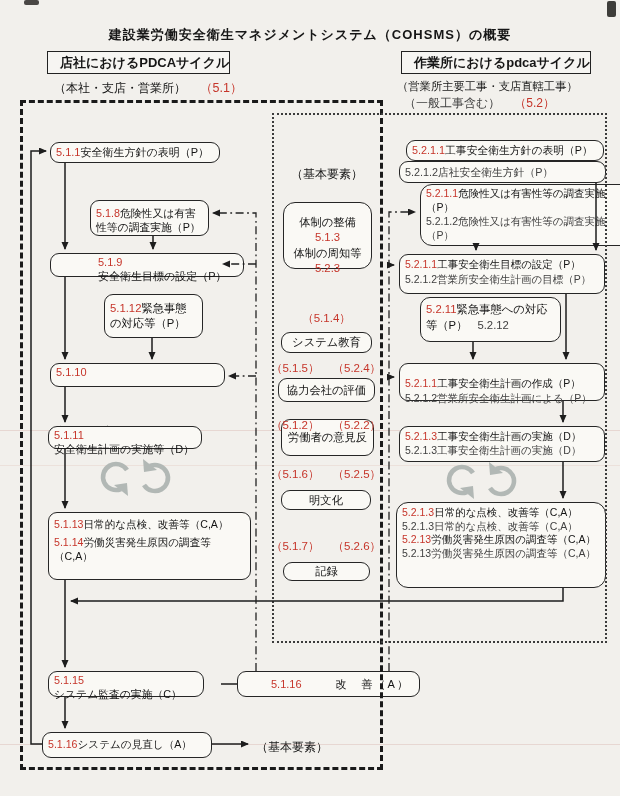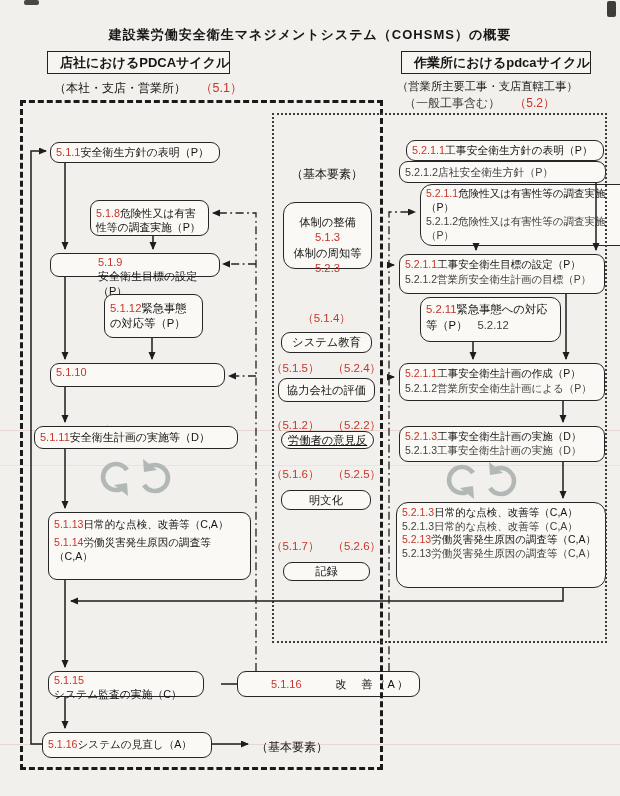--- a/index.html
+++ b/index.html
@@ -20,54 +20,54 @@
          gap:13px;white-space:nowrap;z-index:10;}
   .dashrect{position:absolute;box-sizing:border-box;z-index:20;pointer-events:none;}
   #outerDash{left:20px;top:100px;width:363px;height:670px;border:3px dashed #1a1a1a;}
   #dotBox{left:272px;top:113px;width:335px;height:530px;border:2px dotted #3c3c3c;}
   svg.overlay{position:absolute;left:0;top:0;z-index:30;pointer-events:none;}
   .scanline{position:absolute;left:0;width:620px;height:1px;background:rgba(200,140,130,.25);z-index:1;}
   .smudge{position:absolute;background:#1f1d1b;border-radius:2px;z-index:40;}
   
   #b511{left:50px;top:142px;width:170px;height:21px;}
   #b518{left:90px;top:200px;width:119px;height:36px;font-size:10.8px;align-items:flex-end;}
-  #b519{left:50px;top:253px;width:170px;height:24px;padding-left:47px;}
+  #b519{left:50px;top:253px;width:194px;height:24px;padding-left:47px;}
   #b5112{left:104px;top:294px;width:99px;height:44px;font-size:11.3px;}
   #b5110{left:50px;top:363px;width:175px;height:24px;gap:45px;}
-  #b5111{left:34px;top:426px;width:204px;height:23px;}
+  #b5111{left:48px;top:426px;width:154px;height:23px;}
   #b5113{left:48px;top:512px;width:203px;height:68px;font-size:10.6px;align-content:flex-start;padding-top:5px;display:block;}
   #b5113 .row{margin-bottom:4px;}
   #b5115{left:48px;top:671px;width:156px;height:26px;font-size:10.8px;}
   #b5116k{left:237px;top:671px;width:183px;height:26px;}
   #b5116k .num{margin-left:28px;}
   #b5116k .kz{margin-left:34px;letter-spacing:2px;}
   #b5116m{left:42px;top:732px;width:170px;height:26px;font-size:10.6px;}
   #lblBasic2{left:256px;top:739px;}
   
   #lblBasic1{left:291px;top:166px;}
   #m1{left:283px;top:202px;width:89px;height:67px;border-radius:12px;font-size:11.3px;
       display:block;text-align:center;padding-top:12px;line-height:1.35;}
   #m2{left:281px;top:287px;width:91px;height:21px;font-size:11.3px;}
   #m2c{left:281px;top:311px;width:91px;}
   #m3{left:278px;top:333px;width:97px;height:24px;font-size:11.3px;}
   #m3c{left:266px;top:361px;width:120px;}
-  #m4{left:281px;top:386px;width:93px;height:18px;font-size:11.3px;text-decoration:underline;}
+  #m4{left:281px;top:374px;width:93px;height:37px;font-size:11.3px;}
   #m4c{left:266px;top:418px;width:120px;}
   #m5{left:281px;top:445px;width:90px;height:20px;font-size:11.3px;}
   #m5c{left:266px;top:467px;width:120px;}
   #m6{left:283px;top:517px;width:87px;height:19px;font-size:11.3px;}
   #m6c{left:266px;top:539px;width:120px;}
   
   #r1a{left:406px;top:140px;width:198px;height:21px;font-size:10.8px;}
   #r1b{left:399px;top:161px;width:207px;height:22px;font-size:10.8px;}
   #r2{left:420px;top:184px;width:218px;height:62px;border-radius:12px;font-size:10.5px;display:block;padding-top:2px;line-height:1.32;}
   #r3{left:399px;top:254px;width:206px;height:40px;font-size:10.5px;display:block;padding-top:2px;line-height:1.4;}
   #r4{left:420px;top:297px;width:141px;height:45px;border-radius:10px;font-size:11.3px;display:block;padding-top:3px;line-height:1.45;}
   #r4 .n2{margin-left:10px;}
-  #r5{left:399px;top:363px;width:206px;height:38px;font-size:10.5px;display:block;padding-top:2px;line-height:1.4;}
+  #r5{left:399px;top:363px;width:206px;height:38px;font-size:10.5px;display:block;padding-top:12px;line-height:1.4;}
   #r6{left:399px;top:426px;width:206px;height:36px;font-size:10.5px;display:block;padding-top:2px;line-height:1.35;}
   #r7{left:396px;top:502px;width:210px;height:86px;border-radius:12px;font-size:10.5px;display:block;padding-top:3px;line-height:1.3;}
   
   #hL{left:47px;top:51px;width:183px;height:23px;}
   #hR{left:401px;top:51px;width:190px;height:23px;}
   #hLsub{left:54px;top:80px;font-size:12px;}
   #hLsub .code{margin-left:14px;font-size:12.5px;}
   #hRsub1{left:397px;top:79px;font-size:11.3px;}
   #hRsub2{left:404px;top:95px;font-size:12px;}
   #hRsub2 .code{margin-left:14px;}

